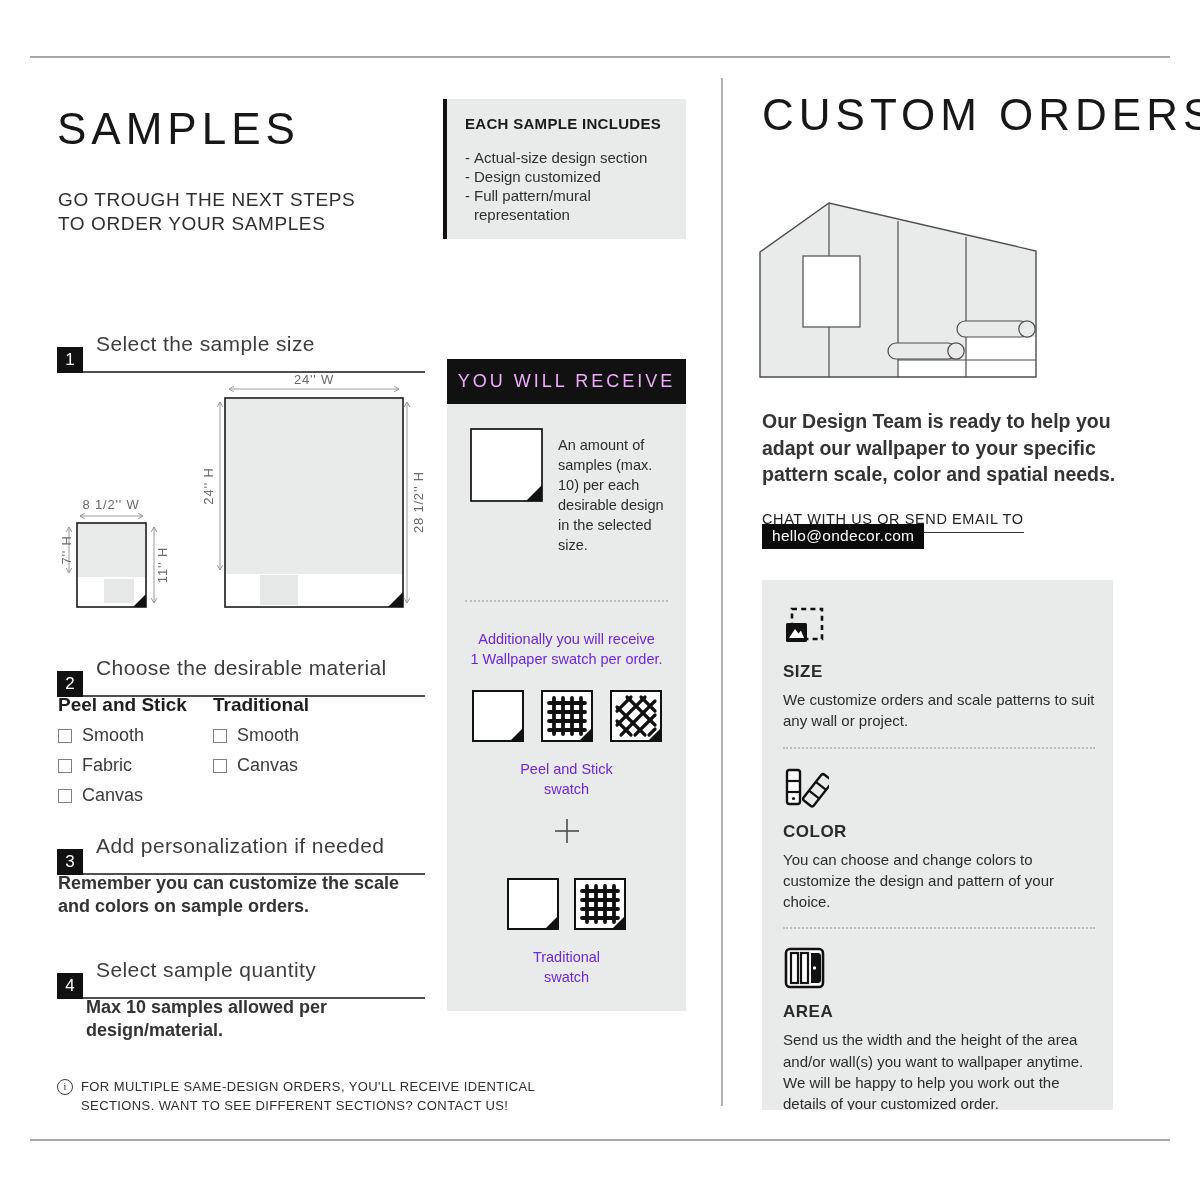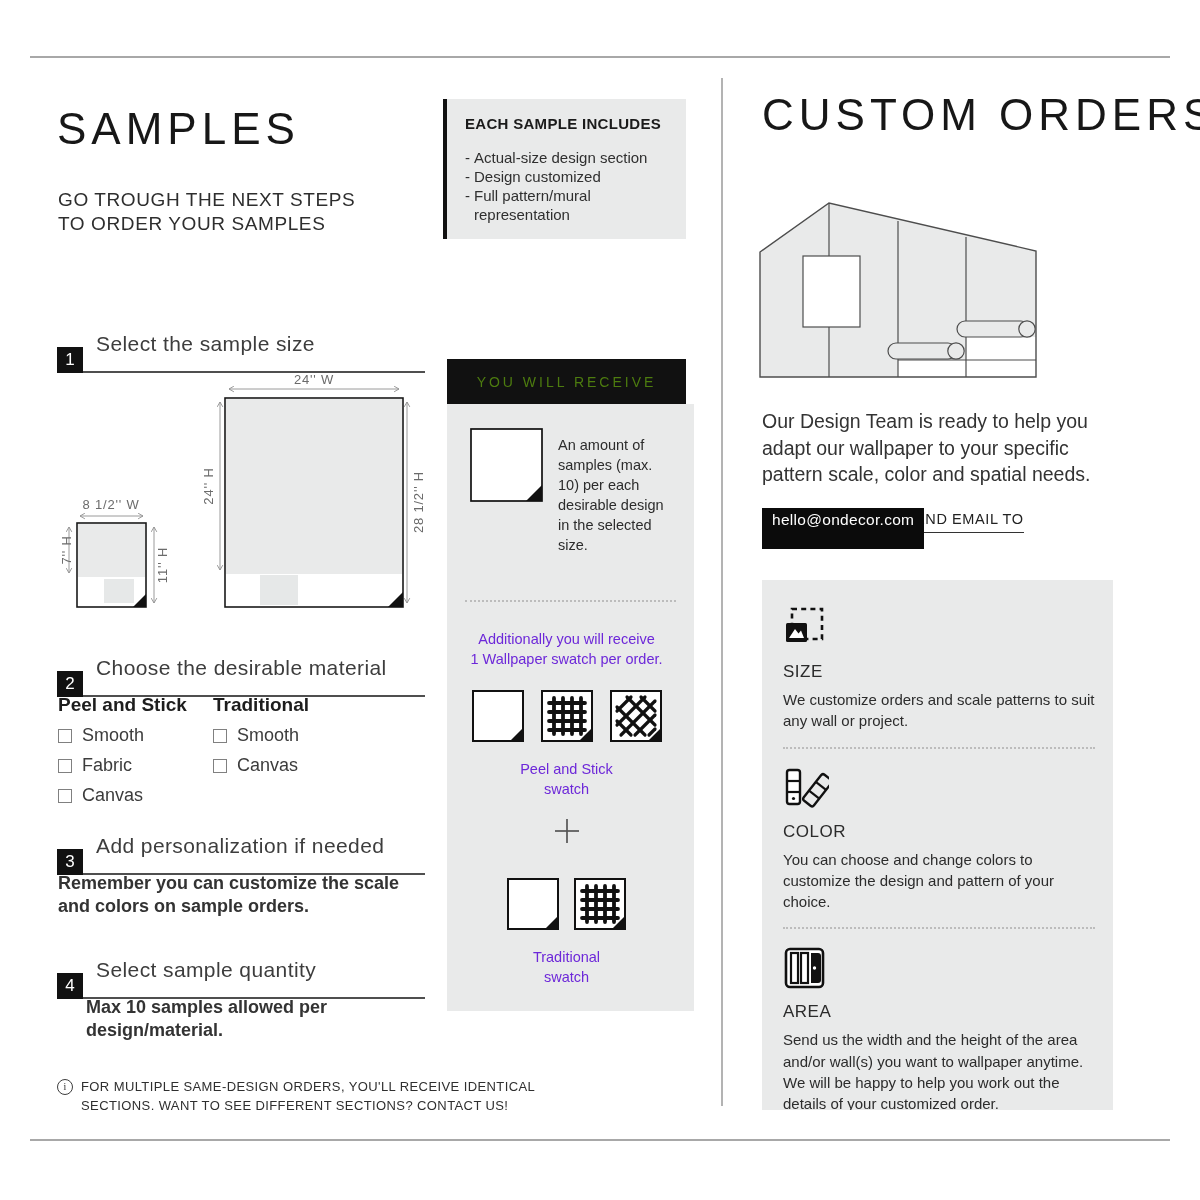--- a/index.html
+++ b/index.html
@@ -34,40 +34,40 @@
   .info-circle{width:14px;height:14px;border:1.4px solid #3d3d3d;border-radius:50%;flex:0 0 14px;
                display:flex;align-items:center;justify-content:center;font-size:10px;margin-top:1px;
                font-family:"Liberation Serif",serif;}
 
   
   .includes-box{position:absolute;left:443px;top:99px;width:243px;min-height:129px;background:#e9eaea;
                 border-left:4px solid #111;box-sizing:border-box;padding:16px 12px 14px 18px;}
   .includes-heading{font-size:15px;font-weight:bold;letter-spacing:.3px;color:#1b1b1b;margin-bottom:17px;}
   .inc-item{display:flex;font-size:15px;line-height:1.26;color:#2f2f2f;}
   .inc-item .dash{flex:0 0 9px;}
-  .receive-header{position:absolute;left:447px;top:359px;width:239px;height:45px;background:#111;color:#4d7c0f;
-                  display:flex;align-items:center;justify-content:center;font-size:14px;letter-spacing:3px;}
-  .receive-panel{position:absolute;left:447px;top:404px;width:239px;height:607px;background:#e9eaea;padding-left:8px;}
+  .receive-header{position:absolute;left:447px;top:359px;width:239px;height:45px;background:#111;color:#f0abfc;
+                  display:flex;align-items:center;justify-content:center;font-size:18px;letter-spacing:3px;}
+  .receive-panel{position:absolute;left:447px;top:404px;width:239px;height:607px;background:#e9eaea;}
   .sample-square{position:absolute;left:23px;top:24px;}
   .receive-text{position:absolute;left:111px;top:31px;width:118px;font-size:14.5px;line-height:1.38;color:#2c2c2c;}
   .dotted{border-top:2px dotted #bcbcbc;position:absolute;left:18px;right:18px;}
   .center-text{position:absolute;left:0;width:239px;text-align:center;font-size:14.5px;line-height:1.35;color:#6d28d9;}
   .swatch-row{position:absolute;left:0;width:239px;display:flex;justify-content:center;}
   .plus-wrap{position:absolute;left:0;width:239px;display:flex;justify-content:center;}
 
   
-  .ddesc{position:absolute;left:762px;top:408px;width:356px;font-size:19.5px;line-height:1.37;color:#333;}
+  .ddesc{position:absolute;left:762px;top:408px;width:356px;font-size:19.5px;line-height:1.37;color:#333;font-weight:bold;}
   .chat-label{position:absolute;left:762px;top:511px;font-size:14.5px;letter-spacing:.6px;color:#222;
               border-bottom:1.5px solid #333;padding-bottom:5px;white-space:nowrap;}
-  .email-badge{position:absolute;left:762px;top:508px;background:#0b0b0b;color:#fff;font-size:15.5px;
-               padding:3px 10px 20px;letter-spacing:.3px;}
+  .email-badge{position:absolute;left:762px;top:524px;background:#0b0b0b;color:#fff;font-size:15.5px;
+               padding:3px 10px 4px;letter-spacing:.3px;}
   .features{position:absolute;left:762px;top:580px;width:351px;height:530px;background:#e9eaea;
             box-sizing:border-box;padding:26px 18px 16px 21px;overflow:hidden;}
   .feature-icon{height:44px;margin-bottom:12px;}
-  .feature-name{font-size:17px;letter-spacing:.5px;color:#2b2b2b;margin:0 0 7px;font-weight:400;}
+  .feature-name{font-size:17px;letter-spacing:.5px;color:#2b2b2b;margin:0 0 7px;font-weight:700;}
   .feature-desc{font-size:15px;line-height:1.42;color:#2c2c2c;margin:0;}
   .feature-div{border-top:2px dotted #bcbcbc;margin:15px 0 17px;}
 
   svg text.dim{font-family:"Liberation Sans",sans-serif;font-size:13px;letter-spacing:.8px;fill:#6b6b6b;}
 </style>
 </head>
 <body>
 
 <div class="page">
 

